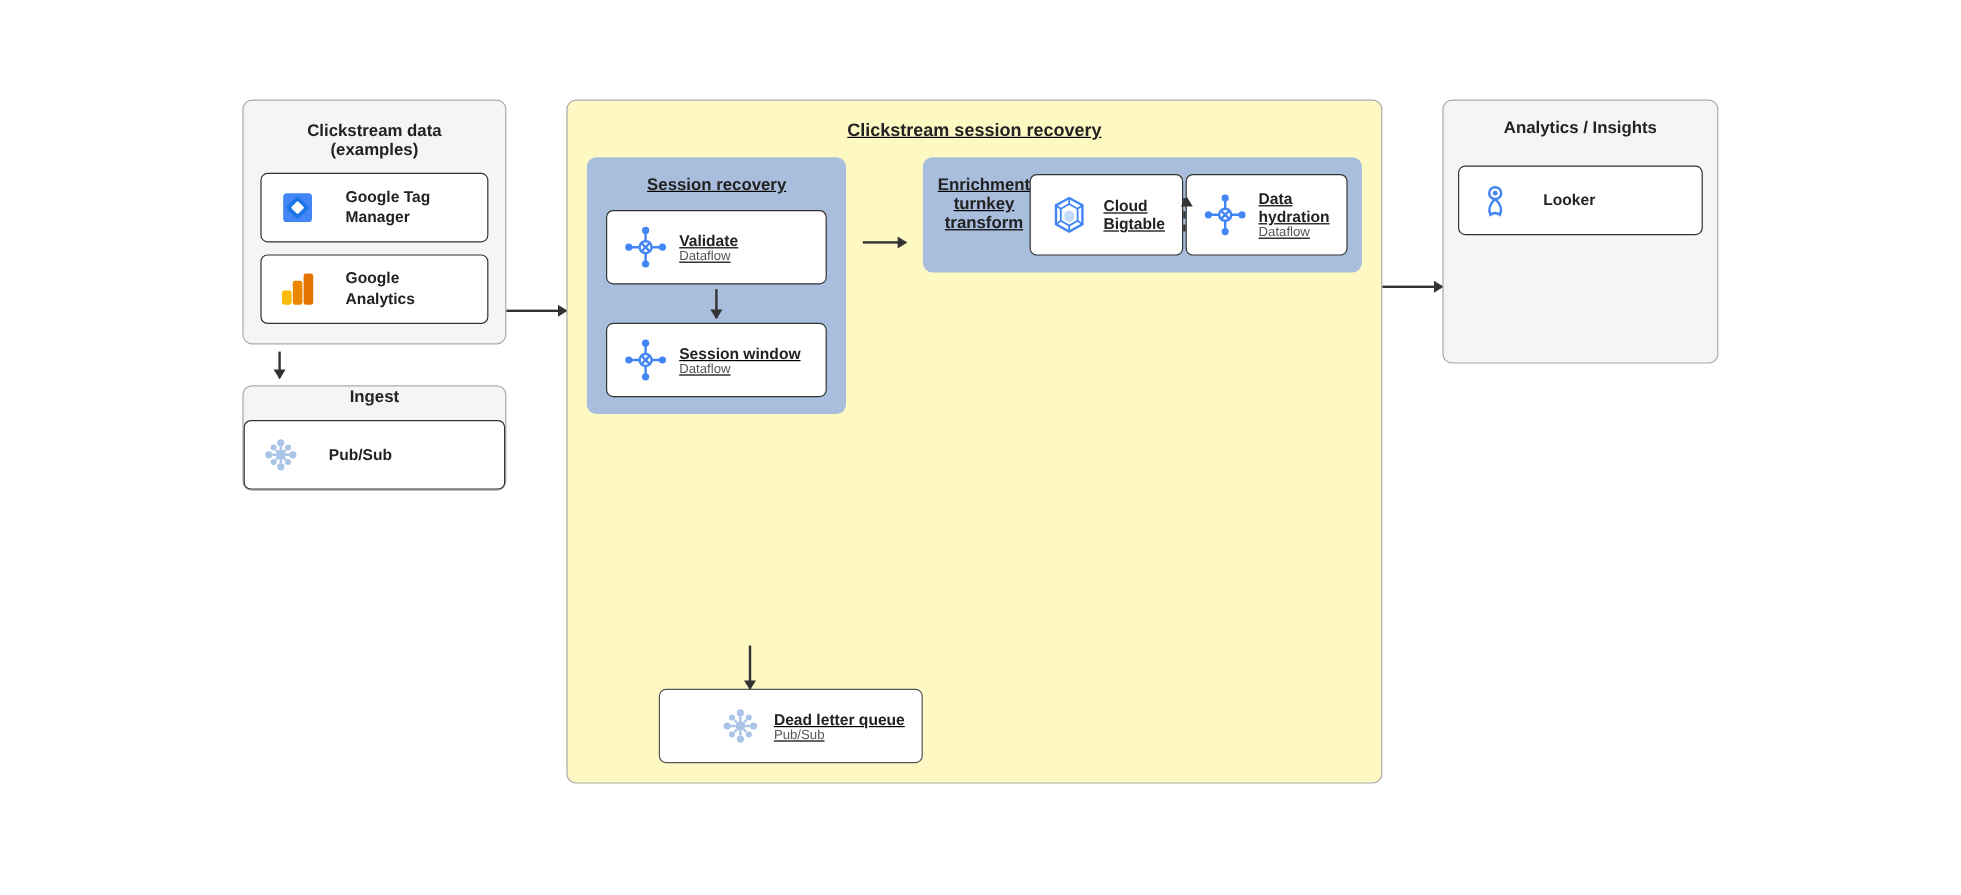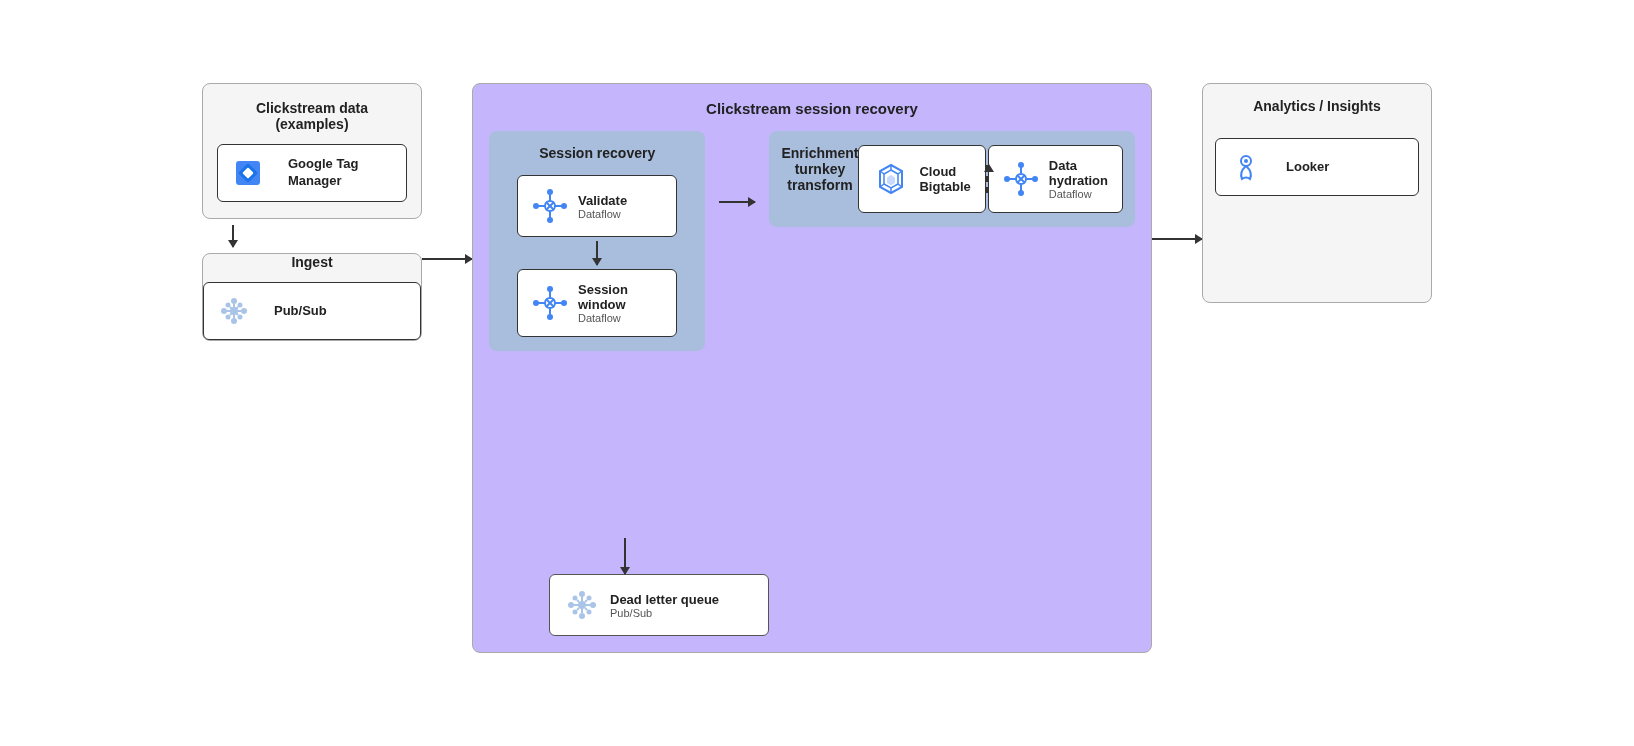--- a/index.html
+++ b/index.html
@@ -190,20 +190,31 @@
               <rect x="5" y="5" width="24" height="24" rx="3" fill="#4285f4"></rect>
               <polygon points="17,8 26,17 17,26 8,17" fill="#fff" opacity="0.0"></polygon>
 
               <rect x="10" y="10" width="14" height="14" rx="2" fill="#1a73e8" transform="rotate(45 17 17)"></rect>
               <rect x="13" y="13" width="8" height="8" rx="1" fill="#fff" transform="rotate(45 17 17)"></rect>
             </svg>
           </div>
           <span class="service-label">Google Tag<br>Manager</span>
         </div>
 
+        <div class="service-box">
+          <div class="icon-wrap">
+
+            <svg width="34" height="34" viewBox="0 0 34 34">
+              <rect x="4" y="18" width="8" height="12" rx="2" fill="#fbbc04"></rect>
+              <rect x="13" y="10" width="8" height="20" rx="2" fill="#ea8600"></rect>
+              <rect x="22" y="4" width="8" height="26" rx="2" fill="#e37400"></rect>
+            </svg>
+          </div>
+          <span class="service-label">Google<br>Analytics</span>
+        </div>
       </div>
 
       <div class="ingest-arrow-wrap" style="margin-left:30px;">
         <div class="ingest-arrow-line" style="height:22px;"></div>
       </div>
 
       <div class="outer-box" style="width:220px;padding:0;">
         <div class="box-title">Ingest</div>
 
         <div class="service-box">
@@ -235,26 +246,26 @@
       </div>
 
     </div>
 
     <div style="position:relative;width:50px;height:580px;flex-shrink:0;display:flex;align-items:flex-start;justify-content:center;padding-top:175px;">
       <div style="width:50px;height:2px;background:#333;position:relative;">
         <div style="position:absolute;right:-1px;top:-4px;border-left:8px solid #333;border-top:5px solid transparent;border-bottom:5px solid transparent;"></div>
       </div>
     </div>
 
-    <div class="outer-box" style="background:#c4b5fd;width:680px;min-height:570px;padding:16px 16px;display:flex;flex-direction:column;">
+    <div class="outer-box" style="background:#fef9c3;width:680px;min-height:570px;padding:16px 16px;display:flex;flex-direction:column;text-decoration:underline;">
       <div class="box-title" style="font-size:15px;margin-bottom:14px;">Clickstream session recovery</div>
 
       <div style="display:flex;flex-direction:row;align-items:flex-start;gap:14px;flex:1;">
 
-        <div style="background:#a8bedc;border-radius:8px;padding:14px 28px;width:290px;display:flex;flex-direction:column;">
+        <div style="background:#a8bedc;border-radius:8px;padding:14px 16px;width:290px;display:flex;flex-direction:column;">
           <div class="box-title" style="font-size:14px;margin-bottom:14px;">Session recovery</div>
 
           <div class="white-service-box">
             <div class="icon-wrap">
               <svg width="36" height="36" viewBox="0 0 36 36">
 
                 <circle cx="18" cy="18" r="5" fill="none" stroke="#4285f4" stroke-width="2"></circle>
                 <line x1="18" y1="4" x2="18" y2="13" stroke="#4285f4" stroke-width="2"></line>
                 <line x1="18" y1="23" x2="18" y2="32" stroke="#4285f4" stroke-width="2"></line>
                 <line x1="4" y1="18" x2="13" y2="18" stroke="#4285f4" stroke-width="2"></line>
@@ -362,21 +373,21 @@
         </div>
 
       </div>
 
       <div style="margin-top:18px;padding-left:60px;display:flex;flex-direction:column;align-items:flex-start;">
 
         <div style="width:2px;height:36px;background:#333;position:relative;margin-left:75px;">
           <div style="position:absolute;bottom:-1px;left:-4px;border-top:8px solid #333;border-left:5px solid transparent;border-right:5px solid transparent;"></div>
         </div>
 
-        <div class="white-service-box" style="border:1.5px solid #555;border-radius:6px;background:#fff;min-width:220px;">
+        <div class="white-service-box" style="border:1.5px solid #555;border-radius:6px;background:#fff;min-width:220px;justify-content:flex-end;">
           <div class="icon-wrap">
             <svg width="36" height="36" viewBox="0 0 36 36">
               <circle cx="18" cy="18" r="4" fill="#aac4e8"></circle>
               <circle cx="18" cy="7" r="3" fill="#aac4e8"></circle>
               <circle cx="18" cy="29" r="3" fill="#aac4e8"></circle>
               <circle cx="7" cy="18" r="3" fill="#aac4e8"></circle>
               <circle cx="29" cy="18" r="3" fill="#aac4e8"></circle>
               <line x1="18" y1="10" x2="18" y2="14" stroke="#aac4e8" stroke-width="2"></line>
               <line x1="18" y1="22" x2="18" y2="26" stroke="#aac4e8" stroke-width="2"></line>
               <line x1="10" y1="18" x2="14" y2="18" stroke="#aac4e8" stroke-width="2"></line>

